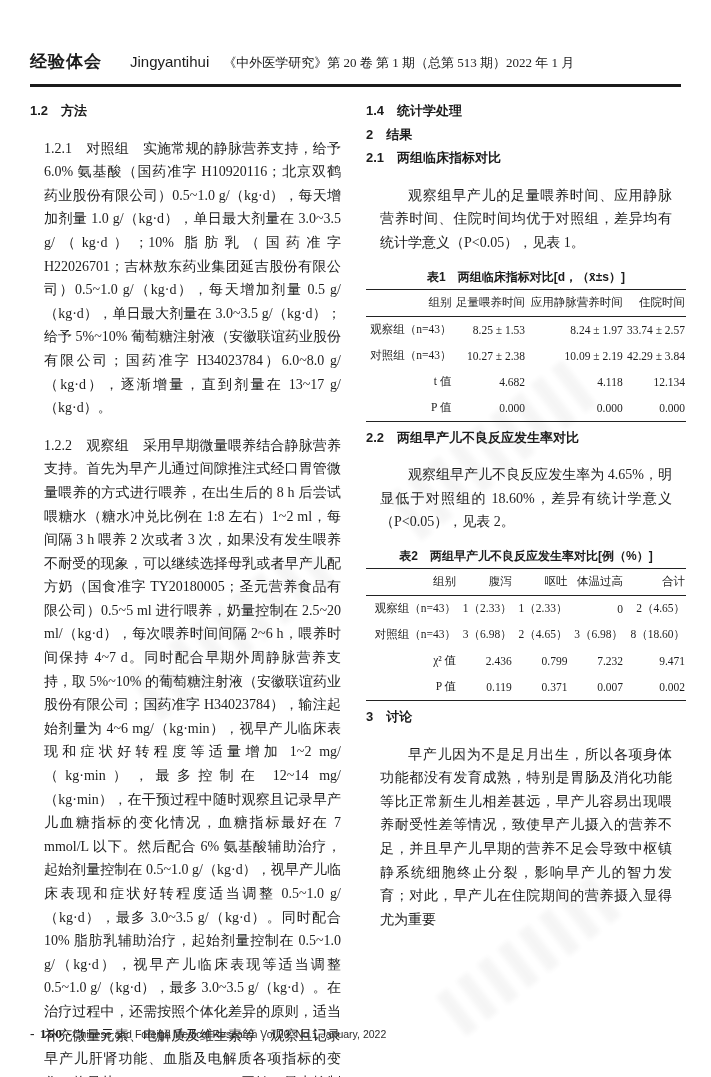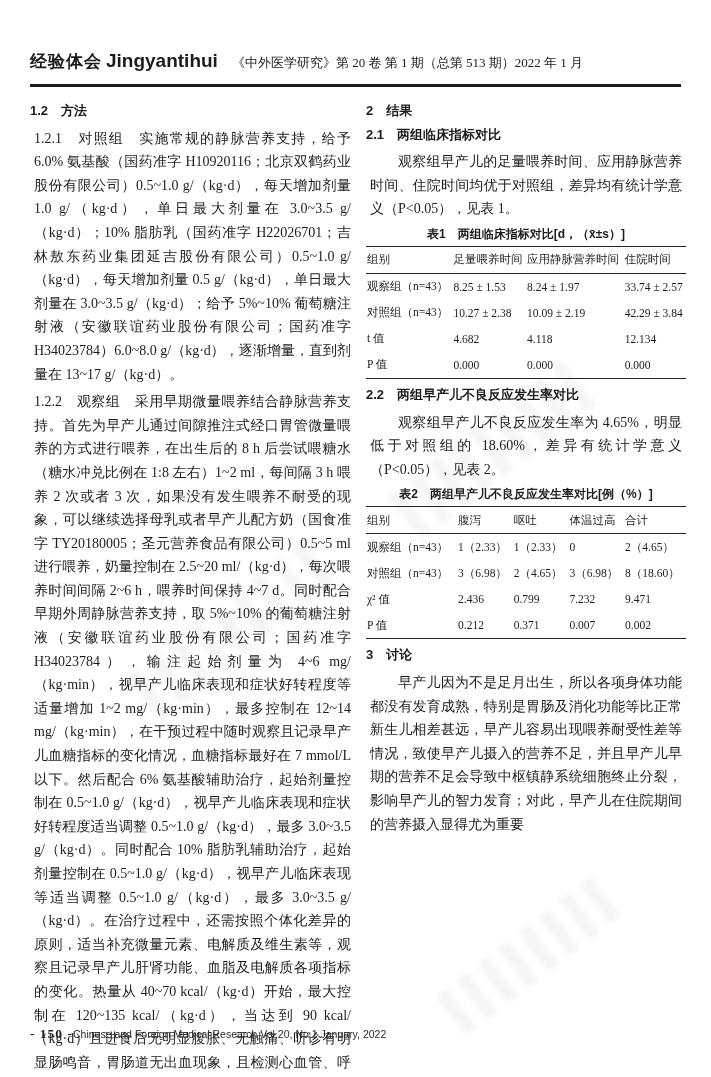--- a/index.html
+++ b/index.html
@@ -4,41 +4,41 @@
 <style>
   html,body { margin:0; padding:0; background:#e8e8e8; }
   .page {
     position:relative; width:711px; height:1077px; margin:0 auto;
     background:#ffffff; overflow:hidden;
     font-family:"Liberation Serif","DejaVu Serif",serif; color:#1c1c1c;
   }
   
   .hdr { position:absolute; left:30px; top:50px; right:30px; white-space:nowrap; }
   .hdr .sec   { font-family:"Liberation Sans","DejaVu Sans",sans-serif; font-weight:bold; font-size:17px; letter-spacing:1px;margin-top:36px; }
-  .hdr .pinyin{ font-family:"Liberation Sans","DejaVu Sans",sans-serif; font-weight:bold; font-size:19px; margin-left:0; }
+  .hdr .pinyin{ font-family:"Liberation Sans","DejaVu Sans",sans-serif; font-weight:normal; font-size:15px; margin-left:24px; }
   .hdr .jinfo { font-size:13px; margin-left:10px; }
   .rule { position:absolute; left:30px; top:84px; width:651px; height:2.5px; background:#1b1b1b; }
 
   
   .col { position:absolute; top:99px; }
   .col-left  { left:30px;  width:325px; }
   .col-right { left:366px; width:320px; }
 
   h3 { margin:0; font-family:"Liberation Sans","DejaVu Sans",sans-serif;
        font-weight:bold; font-size:13px; line-height:23.6px; }
-  p  { margin:4px; font-size:14px; line-height:23.6px; text-align:justify; }
+  p  { margin:14px; font-size:14px; line-height:23.6px; text-align:justify; }
   .indent { text-indent:2em; }
 
   
   .tbl-title { text-align:center; font-family:"Liberation Sans","DejaVu Sans",sans-serif;
                font-weight:bold; font-size:12px; margin:5px 0 3px; }
   table { width:100%; border-collapse:collapse; font-size:11.5px;
           border-top:1.6px solid #222; border-bottom:1.6px solid #222; }
   thead tr { border-bottom:1px solid #222; }
-  th, td { text-align:left; padding:5.5px 1px; font-weight:normal; white-space:nowrap; }
+  th, td { text-align:right; padding:5.5px 1px; font-weight:normal; white-space:nowrap; }
   .tbl-wrap { margin-bottom:4px; }
 
   
   .ftr { position:absolute; left:30px; right:30px; top:1026px;
          display:flex; align-items:baseline; }
   .ftr .pageno   { font-weight:bold; font-size:13.5px; letter-spacing:1px; }
   .ftr .fjournal { font-family:"Liberation Sans","DejaVu Sans",sans-serif; font-size:10.5px; color:#2a2a2a; }
 
   
   .wm { position:absolute; pointer-events:none; opacity:0.05; filter:blur(2px);
@@ -65,20 +65,21 @@
   <div class="wm wm3"></div>
 
   <div class="col col-left">
     <h3>1.2　方法</h3>
     <p>1.2.1　对照组　实施常规的静脉营养支持，给予 6.0% 氨基酸（国药准字 H10920116；北京双鹤药业股份有限公司）0.5~1.0 g/（kg·d），每天增加剂量 1.0 g/（kg·d），单日最大剂量在 3.0~3.5 g/（kg·d）；10% 脂肪乳（国药准字 H22026701；吉林敖东药业集团延吉股份有限公司）0.5~1.0 g/（kg·d），每天增加剂量 0.5 g/（kg·d），单日最大剂量在 3.0~3.5 g/（kg·d）；给予 5%~10% 葡萄糖注射液（安徽联谊药业股份有限公司；国药准字 H34023784）6.0~8.0 g/（kg·d），逐渐增量，直到剂量在 13~17 g/（kg·d）。</p>
     <p>1.2.2　观察组　采用早期微量喂养结合静脉营养支持。首先为早产儿通过间隙推注式经口胃管微量喂养的方式进行喂养，在出生后的 8 h 后尝试喂糖水（糖水冲兑比例在 1:8 左右）1~2 ml，每间隔 3 h 喂养 2 次或者 3 次，如果没有发生喂养不耐受的现象，可以继续选择母乳或者早产儿配方奶（国食准字 TY20180005；圣元营养食品有限公司）0.5~5 ml 进行喂养，奶量控制在 2.5~20 ml/（kg·d），每次喂养时间间隔 2~6 h，喂养时间保持 4~7 d。同时配合早期外周静脉营养支持，取 5%~10% 的葡萄糖注射液（安徽联谊药业股份有限公司；国药准字 H34023784），输注起始剂量为 4~6 mg/（kg·min），视早产儿临床表现和症状好转程度等适量增加 1~2 mg/（kg·min），最多控制在 12~14 mg/（kg·min），在干预过程中随时观察且记录早产儿血糖指标的变化情况，血糖指标最好在 7 mmol/L 以下。然后配合 6% 氨基酸辅助治疗，起始剂量控制在 0.5~1.0 g/（kg·d），视早产儿临床表现和症状好转程度适当调整 0.5~1.0 g/（kg·d），最多 3.0~3.5 g/（kg·d）。同时配合 10% 脂肪乳辅助治疗，起始剂量控制在 0.5~1.0 g/（kg·d），视早产儿临床表现等适当调整 0.5~1.0 g/（kg·d），最多 3.0~3.5 g/（kg·d）。在治疗过程中，还需按照个体化差异的原则，适当补充微量元素、电解质及维生素等，观察且记录早产儿肝肾功能、血脂及电解质各项指标的变化。热量从 40~70 kcal/（kg·d）开始，最大控制在 120~135 kcal/（kg·d），当达到 90 kcal/（kg·d）且进食后无明显腹胀、无触痛、听诊有明显肠鸣音，胃肠道无出血现象，且检测心血管、呼吸及血液学等指标稳定时，可以逐渐采取肠内营养。</p>
   </div>
 
   <div class="col col-right">
 
+    <h3>1.4　统计学处理</h3>
 
     <h3>2　结果</h3>
     <h3>2.1　两组临床指标对比</h3>
     <p class="indent">观察组早产儿的足量喂养时间、应用静脉营养时间、住院时间均优于对照组，差异均有统计学意义（P&lt;0.05），见表 1。</p>
 
     <div class="tbl-wrap">
       <div class="tbl-title">表1　两组临床指标对比[d，（x̄±s）]</div>
       <table>
         <thead>
           <tr>
@@ -149,21 +150,21 @@
           </tr>
           <tr>
             <td>χ² 值</td>
             <td>2.436</td>
             <td>0.799</td>
             <td>7.232</td>
             <td>9.471</td>
           </tr>
           <tr>
             <td>P 值</td>
-            <td>0.212</td>
+            <td>0.119</td>
             <td>0.371</td>
             <td>0.007</td>
             <td>0.002</td>
           </tr>
         </tbody>
       </table>
     </div>
 
     <h3>3　讨论</h3>
     <p class="indent"><span>早产儿因为不是足月出生，所以各项身体功能都没有发育成熟，特别是胃肠及消化功能等比正常新生儿相差甚远，早产儿容易出现喂养耐受性差等情况，致使早产儿摄入的营养不足，并且早产儿早期的营养不足会导致中枢镇静系统细胞终止分裂，影响早产儿的智力发育；对此，早产儿在住院期间的营养摄入显得尤为重要</span></p>

